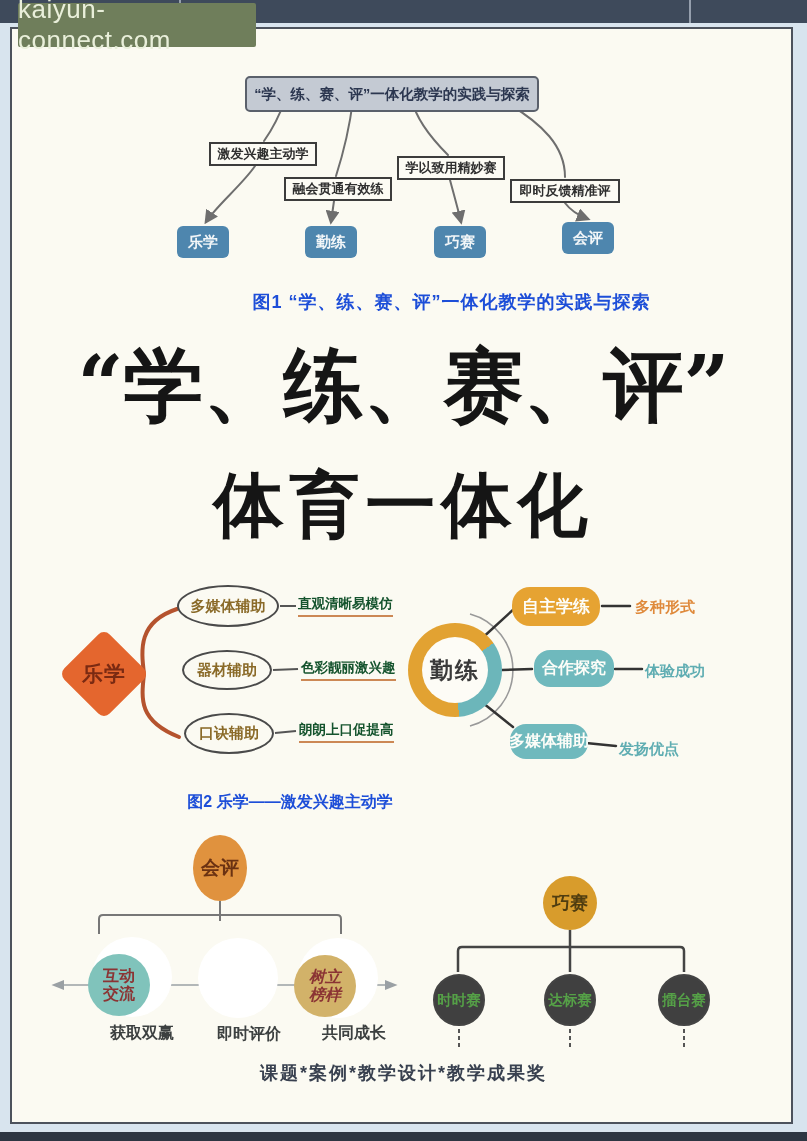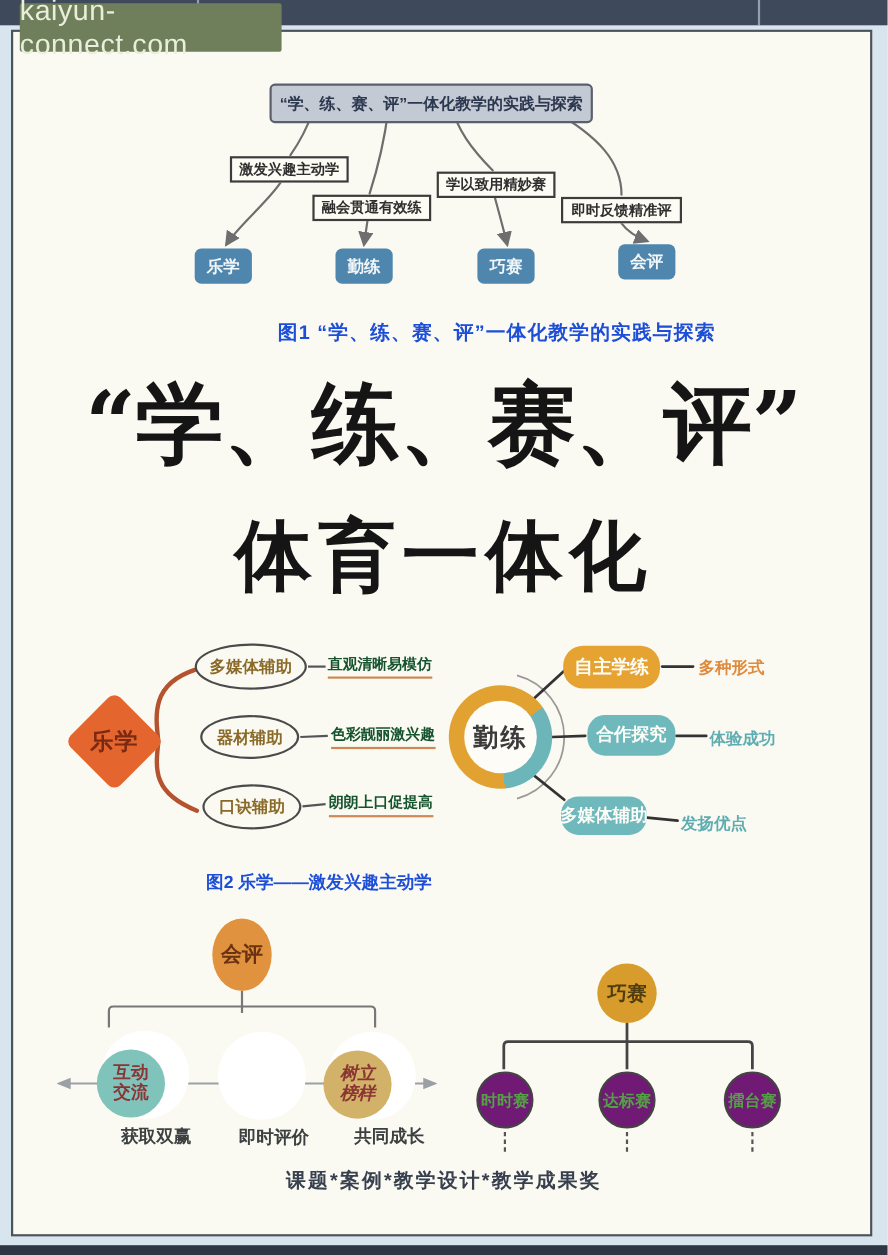--- a/index.html
+++ b/index.html
@@ -112,21 +112,21 @@
   }
   .hp-label{font-size:16px;font-weight:bold;color:#3c4040;text-align:center;white-space:nowrap;}
   
   .qs-top{
     left:531px;top:847px;width:54px;height:54px;border-radius:50%;background:#d89c2c;
     display:flex;align-items:center;justify-content:center;
     font-size:18px;font-weight:bold;color:#4f3d10;
   }
   .qs-circle{
     box-sizing:border-box;width:52px;height:52px;border-radius:50%;
-    background:#701a75;border:2.5px solid #444;
+    background:#404040;border:2.5px solid #444;
     display:flex;align-items:center;justify-content:center;
     font-size:14.5px;font-weight:bold;color:#55a047;white-space:nowrap;
   }
   .footer{
     left:0;top:1032px;width:783px;text-align:center;
     font-size:18px;font-weight:bold;color:#38404f;letter-spacing:2px;white-space:nowrap;
   }
 </style>
 </head>
 <body>

